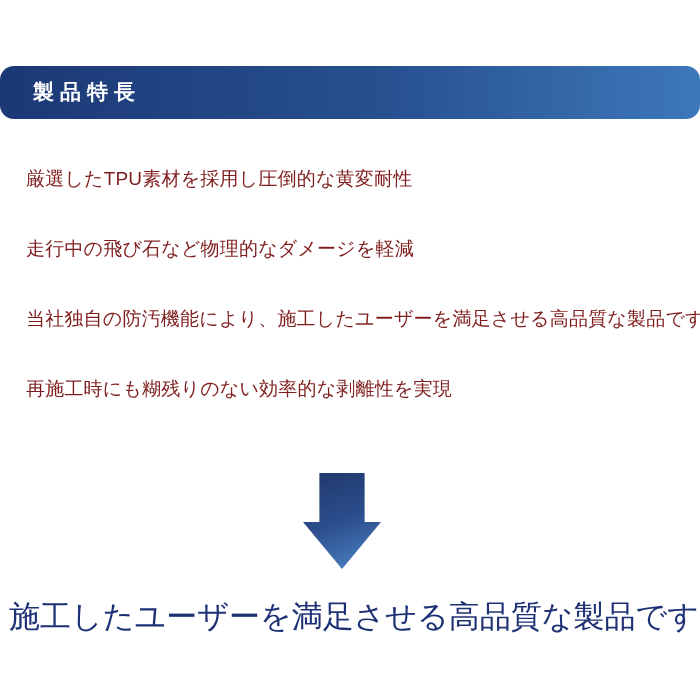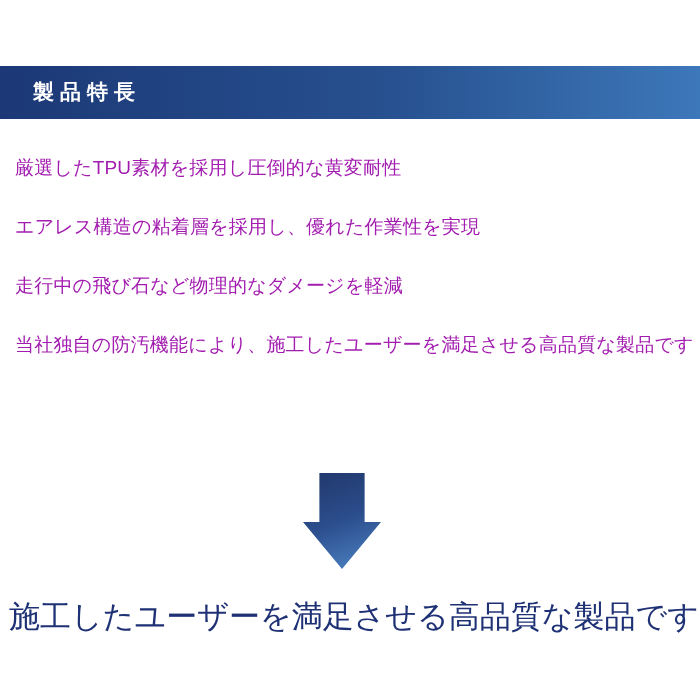--- a/index.html
+++ b/index.html
@@ -19,40 +19,41 @@
     position: absolute;
     left: 0;
     top: 66px;
     width: 700px;
     height: 53px;
     background: linear-gradient(to right, #1c3876 0%, #27508f 55%, #3d78ba 100%);
     display: flex;
     align-items: center;
     box-sizing: border-box;
     padding-left: 33px;
+    border-radius: 14px;
   }
   .header-title {
     color: #ffffff;
     font-family: "Liberation Serif", "DejaVu Serif", serif;
     font-size: 21px;
     font-weight: 600;
     letter-spacing: 6px;
     line-height: 1;
   }
   .features {
     position: absolute;
     left: 10px;
     top: 136px;
     width: 685px;
   }
   .feature-line {
-    margin: 5px;
+    margin: 16px;
     font-size: 19px;
     line-height: 54px;
-    color: #a21caf;
+    color: #7f1d1d;
     font-weight: 500;
     letter-spacing: 0.2px;
     white-space: nowrap;
   }
   .down-arrow {
     position: absolute;
     left: 303px;
     top: 473px;
     width: 78px;
     height: 96px;
@@ -77,22 +78,22 @@
 <body>
 
 <div class="page">
 
   <div class="header-bar">
     <span class="header-title">製品特長</span>
   </div>
 
   <div class="features">
     <p class="feature-line">厳選したTPU素材を採用し圧倒的な黄変耐性</p>
-    <p class="feature-line">エアレス構造の粘着層を採用し、優れた作業性を実現</p>
     <p class="feature-line">走行中の飛び石など物理的なダメージを軽減</p>
     <p class="feature-line">当社独自の防汚機能により、施工したユーザーを満足させる高品質な製品です</p>
+    <p class="feature-line">再施工時にも糊残りのない効率的な剥離性を実現</p>
   </div>
 
   <div class="down-arrow"></div>
 
   <p class="conclusion">施工したユーザーを満足させる高品質な製品です</p>
 
 </div>
 
 </body></html>

